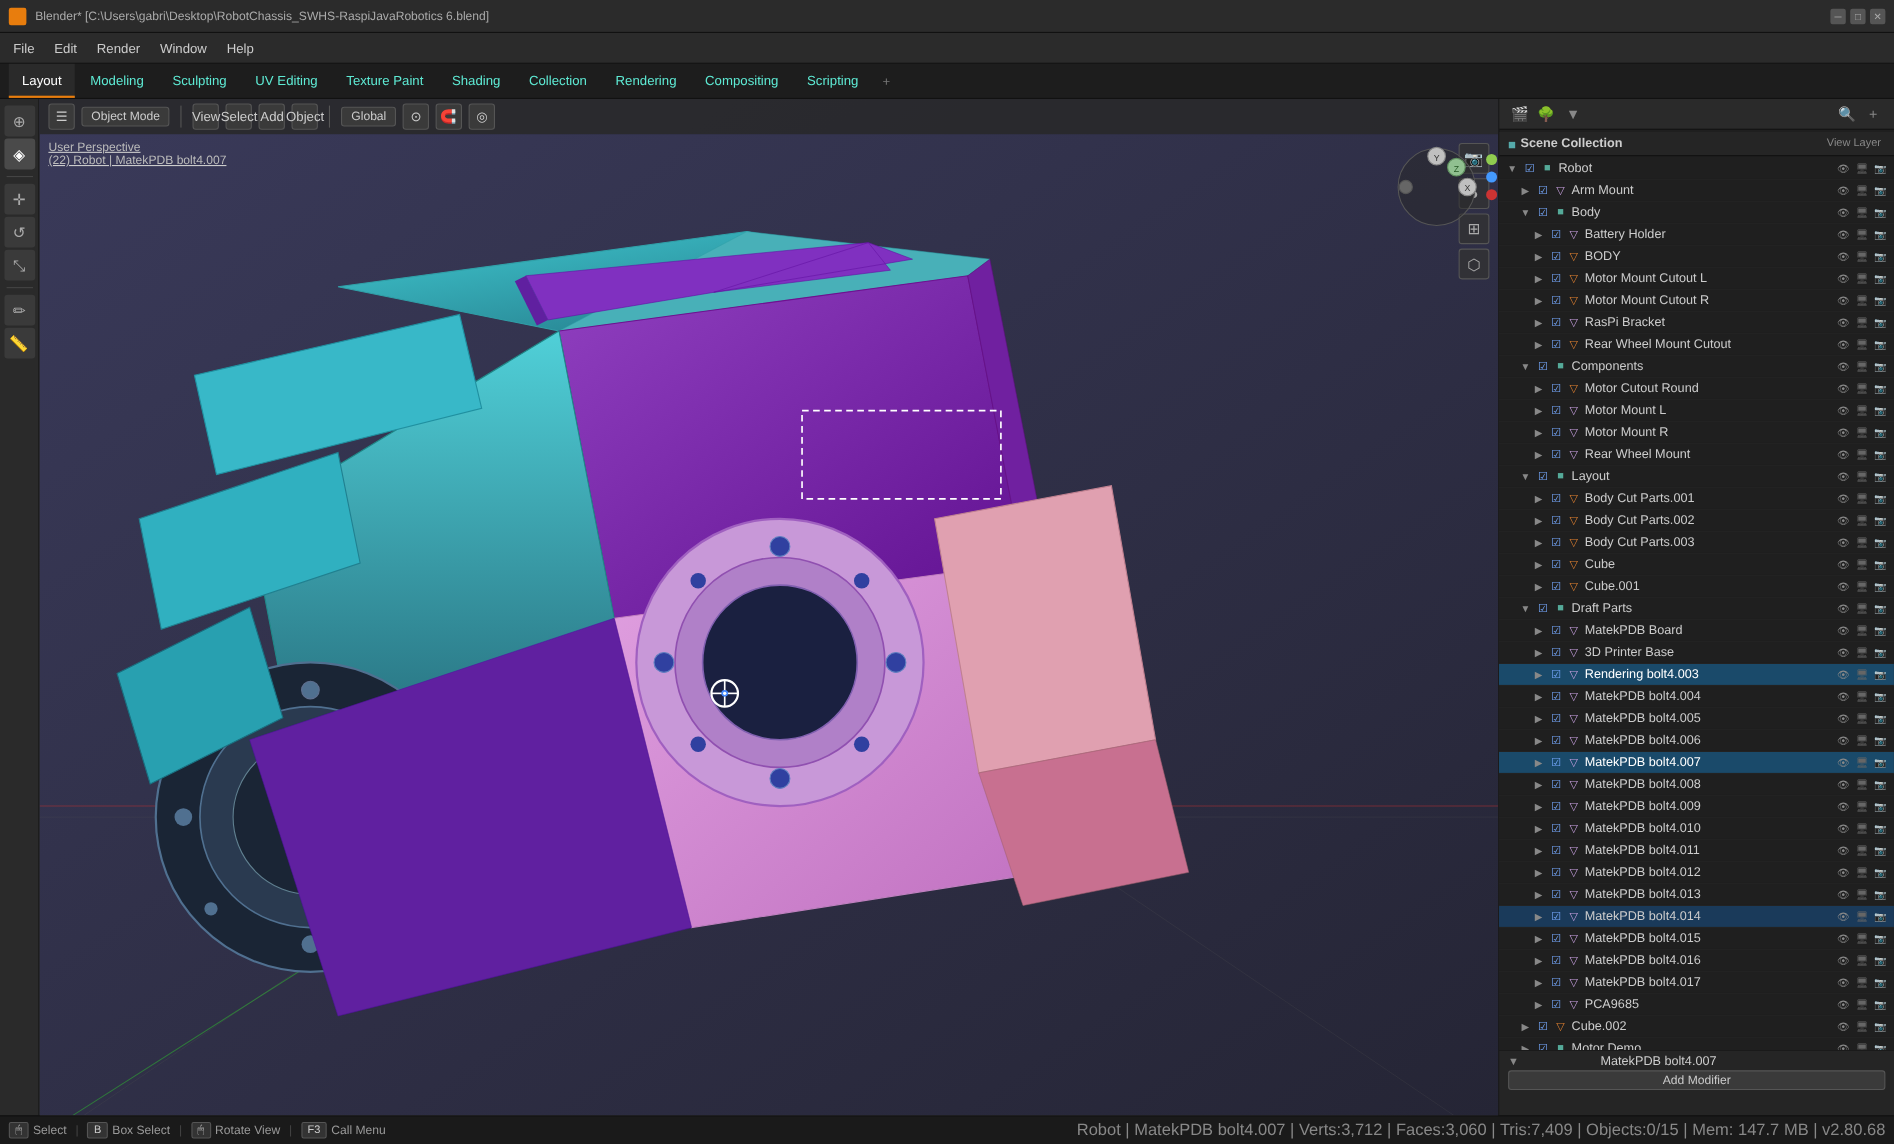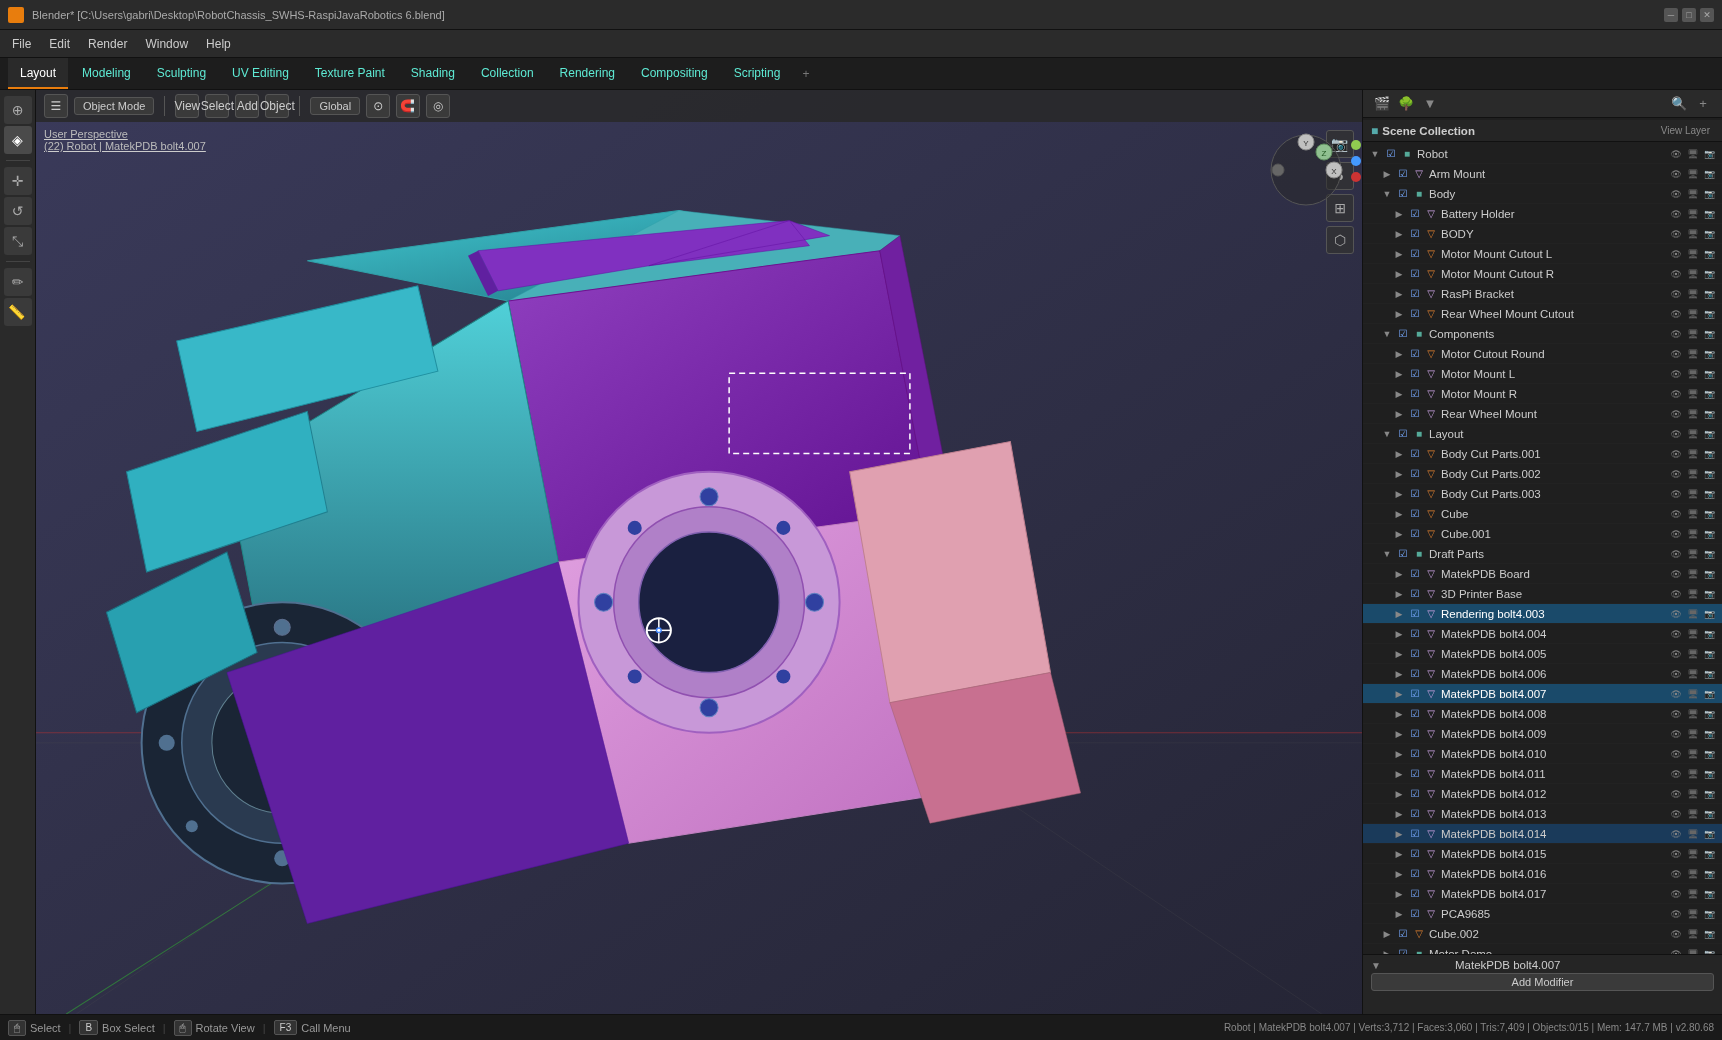--- a/index.html
+++ b/index.html
@@ -356,21 +356,21 @@
     .status-key {
       background: #333;
       border: 1px solid #555;
       border-radius: 2px;
       padding: 1px 5px;
       font-size: 10px;
       color: #ccc;
     }
     .status-sep { color: #444; }
     .status-spacer { flex: 1; }
-    .status-info { font-size: 10px; color: #888; }
+    .status-info { font-size: 15px; color: #888; }
 
     
     .dot {
       width: 10px; height: 10px;
       border-radius: 50%;
       display: inline-block;
     }
 
     
     .vp-nav-icons {

